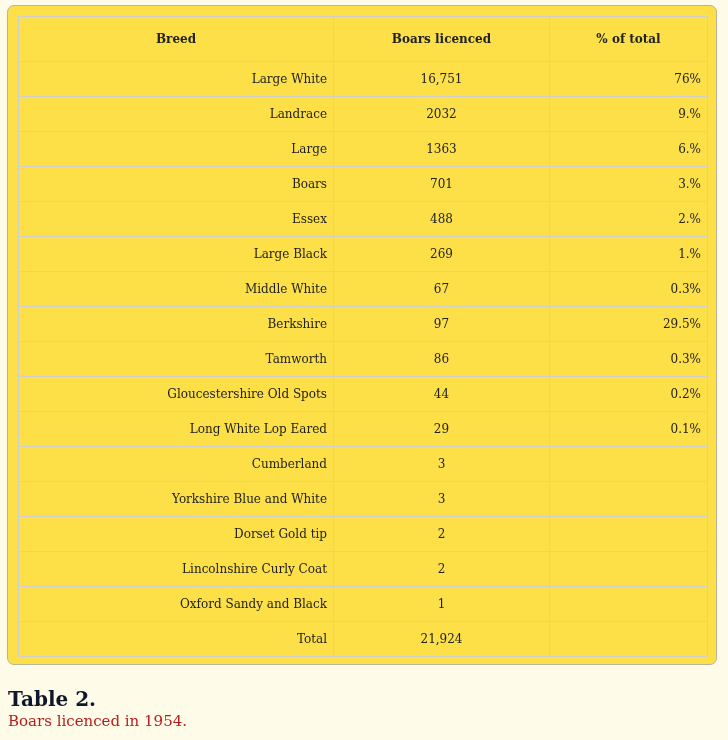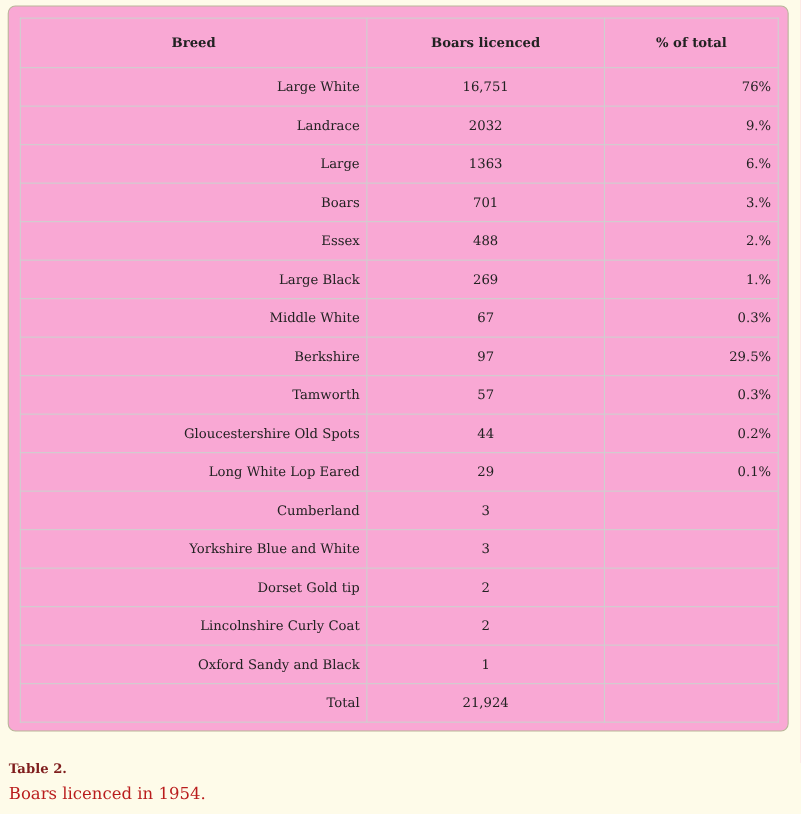--- a/index.html
+++ b/index.html
@@ -14,21 +14,21 @@
       color: #222;
       position: relative;
       overflow: hidden;
     }
     .card {
       position: absolute;
       left: 7px;
       top: 5px;
       width: 710px;
       height: 660px;
-      background: #f9a8d4;
+      background: #fde047;
       border: 1px solid #b9b59a;
       border-radius: 7px;
       box-sizing: border-box;
     }
     table.data-table {
       position: absolute;
       left: 10px;
       top: 10px;
       width: 690px;
       border-collapse: collapse;
@@ -54,22 +54,22 @@
     td.c-pct { text-align: right; }
     th.c-breed { width: 315px; }
     th.c-num { width: 216px; }
     .caption {
       position: absolute;
       left: 8px;
       top: 688px;
     }
     .caption-title {
       font-weight: bold;
-      font-size: 12px;
-      color: #7f1d1d;
+      font-size: 20px;
+      color: #0f172a;
       line-height: 22px;
     }
     .caption-text {
       font-size: 15px;
       color: #b91c1c;
       line-height: 22px;
     }
   </style>
 </head>
 <body>
@@ -119,21 +119,21 @@
         <td class="c-num">67</td>
         <td class="c-pct">0.3%</td>
       </tr>
       <tr>
         <td class="c-breed">Berkshire</td>
         <td class="c-num">97</td>
         <td class="c-pct">29.5%</td>
       </tr>
       <tr>
         <td class="c-breed">Tamworth</td>
-        <td class="c-num">57</td>
+        <td class="c-num">86</td>
         <td class="c-pct">0.3%</td>
       </tr>
       <tr>
         <td class="c-breed">Gloucestershire Old Spots</td>
         <td class="c-num">44</td>
         <td class="c-pct">0.2%</td>
       </tr>
       <tr>
         <td class="c-breed">Long White Lop Eared</td>
         <td class="c-num">29</td>

